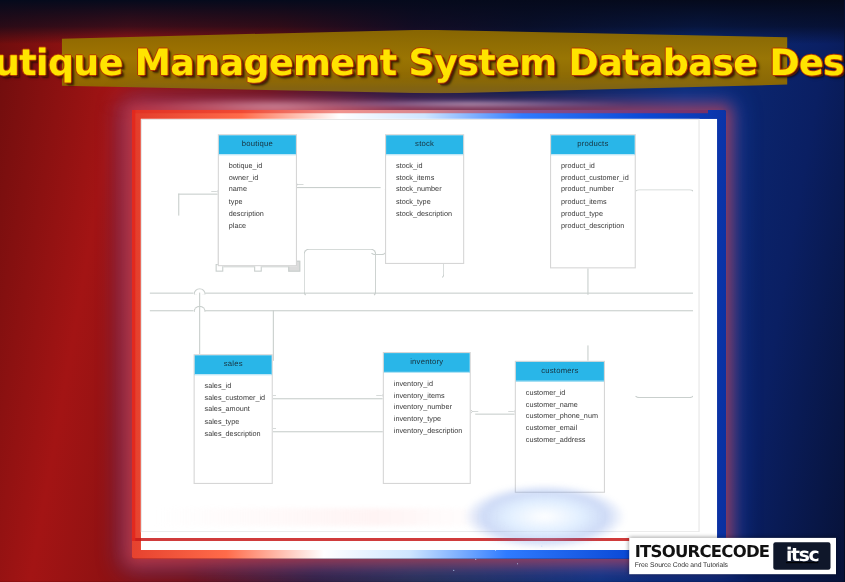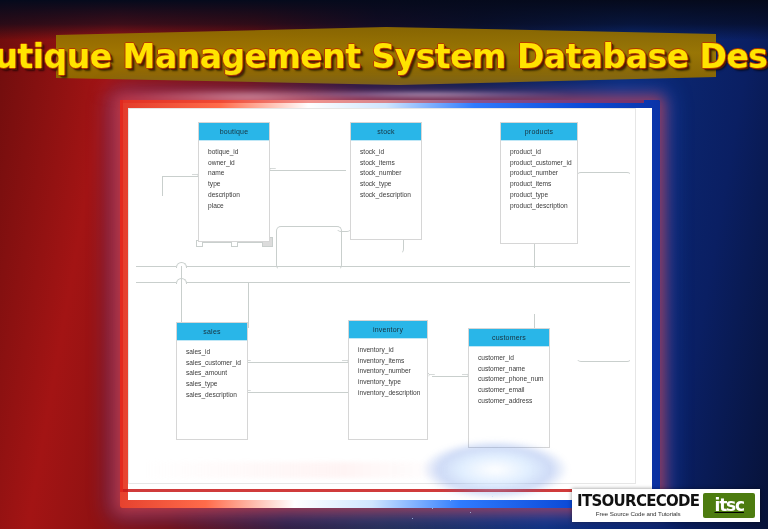--- a/index.html
+++ b/index.html
@@ -236,40 +236,39 @@
     align-items: center;
     padding: 0 5px;
     box-sizing: border-box;
     box-shadow: 0 0 4px rgba(0,0,0,0.45);
   }
   .logo-left {
     display: flex;
     flex-direction: column;
     justify-content: center;
     flex: 1;
-    align-items: center;
   }
   .logo-word {
     font-family: "DejaVu Sans", sans-serif;
     font-weight: bold;
     font-size: 15px;
     letter-spacing: -0.7px;
     color: #111;
     line-height: 1;
   }
   .logo-tag {
     font-size: 6.2px;
     color: #333;
     letter-spacing: -0.1px;
     margin-top: 2px;
     line-height: 1;
   }
   .logo-badge {
     width: 62px; height: 25px;
-    background: #4d7c0f;
+    background: #0f172a;
     border-radius: 2px;
     display: flex;
     align-items: center;
     justify-content: center;
     margin-left: 4px;
     text-decoration: underline;
   }
   .logo-badge-text {
     font-family: "DejaVu Sans", sans-serif;
     font-weight: bold;

